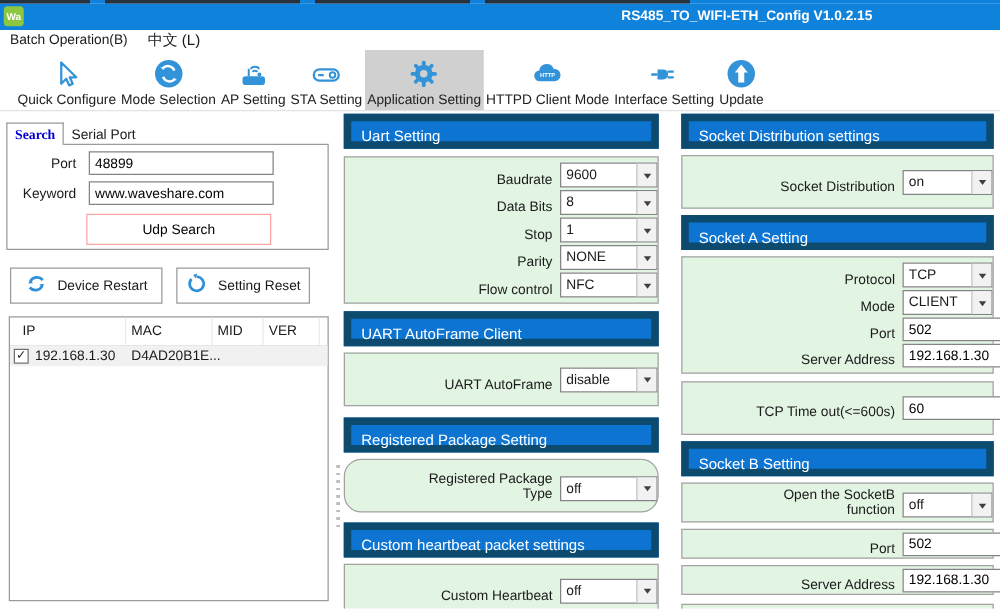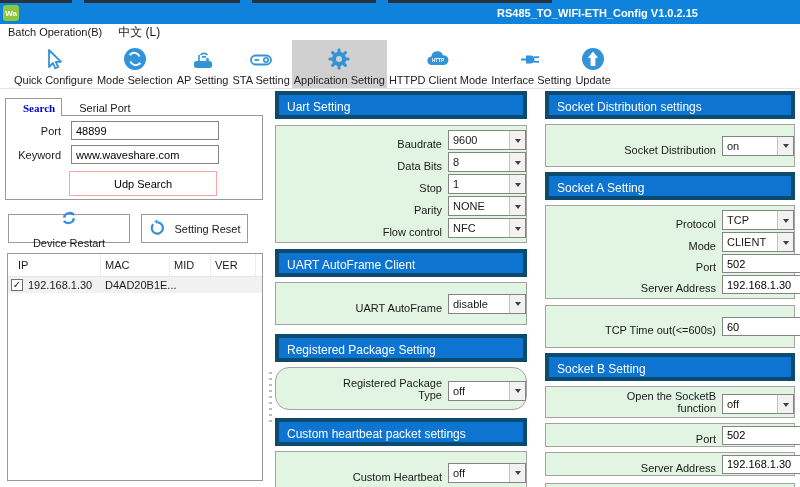--- a/index.html
+++ b/index.html
@@ -34,38 +34,38 @@
              padding:3px 2px 2px 2px; gap:1px; }
   .tb-item.selected { background:#d0d0d0; }
   .tb-item svg { display:block; }
   .tb-label { white-space:nowrap; color:#222; }
 
   .content { position:absolute; left:0; top:89px; width:800px; height:398px; }
 
   
   .tabbox { position:absolute; left:5px; top:6px; width:258px; height:105px; }
   .tabs { display:flex; height:21px; align-items:flex-end; }
-  .tab { padding:3px 6px 2px 17px; }
+  .tab { padding:3px 6px 2px 6px; }
   .tab.active { background:#fff; border:1px solid #9a9a9a; border-bottom:none;
                 color:#0000d4; font-weight:bold; font-family:"Liberation Serif", serif;
                 position:relative; z-index:2; }
   .tabcontent { position:absolute; left:0; top:20px; width:258px; height:85px;
                 border:1px solid #9a9a9a; background:#fff; padding-top:5px; }
   .frow { display:flex; align-items:center; margin-bottom:5px; }
   .frow .flabel { flex:0 0 65px; text-align:right; padding-right:10px; }
   .tinput { height:19px; border:1px solid #848484; font-family:"Liberation Sans", sans-serif;
             font-size:11px; padding:1px 4px; background:#fff; }
   .tabcontent .tinput { width:148px; }
   .udp-btn { display:block; margin:7px 0 0 63px; width:148px; height:25px; background:#fff;
              border:1px solid #fca5a5; font-family:"Liberation Sans", sans-serif; font-size:11px; }
 
   .act-btn { position:absolute; height:29px; background:#fff; border:1px solid #9a9a9a;
              display:flex; align-items:center; justify-content:center; gap:8px;
              font-size:11px; }
-  .btn-restart { left:8px; top:125px; width:122px;flex-direction:column; }
+  .btn-restart { left:8px; top:125px; width:122px; }
   .btn-reset { left:141px; top:125px; width:107px; }
 
   .listbox { position:absolute; left:7px; top:164px; width:256px; height:228px;
              border:1px solid #9a9a9a; background:#fff; }
   .lv-head { display:flex; height:23px; align-items:center; border-bottom:1px solid #e5e5e5; }
   .lv-head .hc { border-right:1px solid #ececec; height:100%; display:flex; align-items:center; }
   .hc.c-ip { flex:0 0 93px; padding-left:10px; }
   .hc.c-mac { flex:0 0 69px; padding-left:4px; }
   .hc.c-mid { flex:0 0 41px; padding-left:4px; }
   .hc.c-ver { flex:0 0 45px; padding-left:4px; }
@@ -78,21 +78,21 @@
 
   .splitter { position:absolute; left:267px; top:0; width:7px; height:398px; }
   .splitter .dots { position:absolute; left:2px; top:283px; width:3px; height:52px;
         background:repeating-linear-gradient(to bottom,#bdbdbd 0 2px,transparent 2px 6px); }
 
   
   .col { position:absolute; top:2px; }
   .col-mid { left:275px; width:252px; }
   .col-right { left:545px; width:250px; }
 
-  .sec-h { background:#0d74d2; border:4px solid #0c4a6e; color:#fff; font-size:12px;
+  .sec-h { background:#0d74d2; border:6px solid #0c4a6e; color:#fff; font-size:12px;
            padding:5px 0 0 8px; height:28px; }
   .gpanel { background:#e2f4e2; border:1px solid #a3a3a3; }
   .grow { display:flex; align-items:flex-end; margin-bottom:2px;padding-left:44px; }
   .col-mid .grow .glabel { flex:0 0 128px; text-align:right; padding-right:6px; }
   .col-right .grow .glabel { flex:0 0 132px; text-align:right; padding-right:6px; }
   .combo { display:flex; height:20px; background:#fff; border:1px solid #848484; }
   .col-mid .combo { width:118px; }
   .col-right .combo { width:112px; }
   .combo .val { flex:1; padding:3px 0 0 4px; overflow:hidden; white-space:nowrap; }
   .combo .dd { flex:0 0 16px; background:#f2f2f2; border-left:1px solid #c4c4c4;

